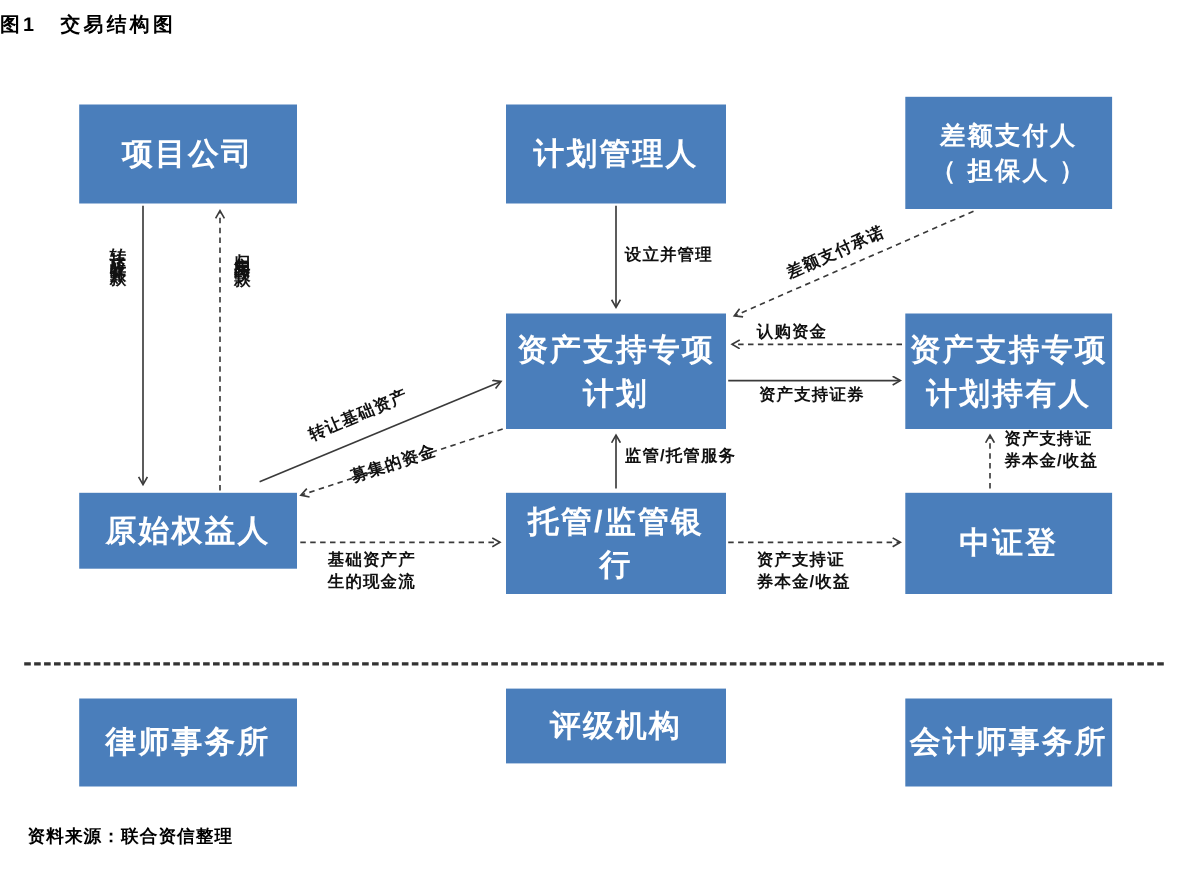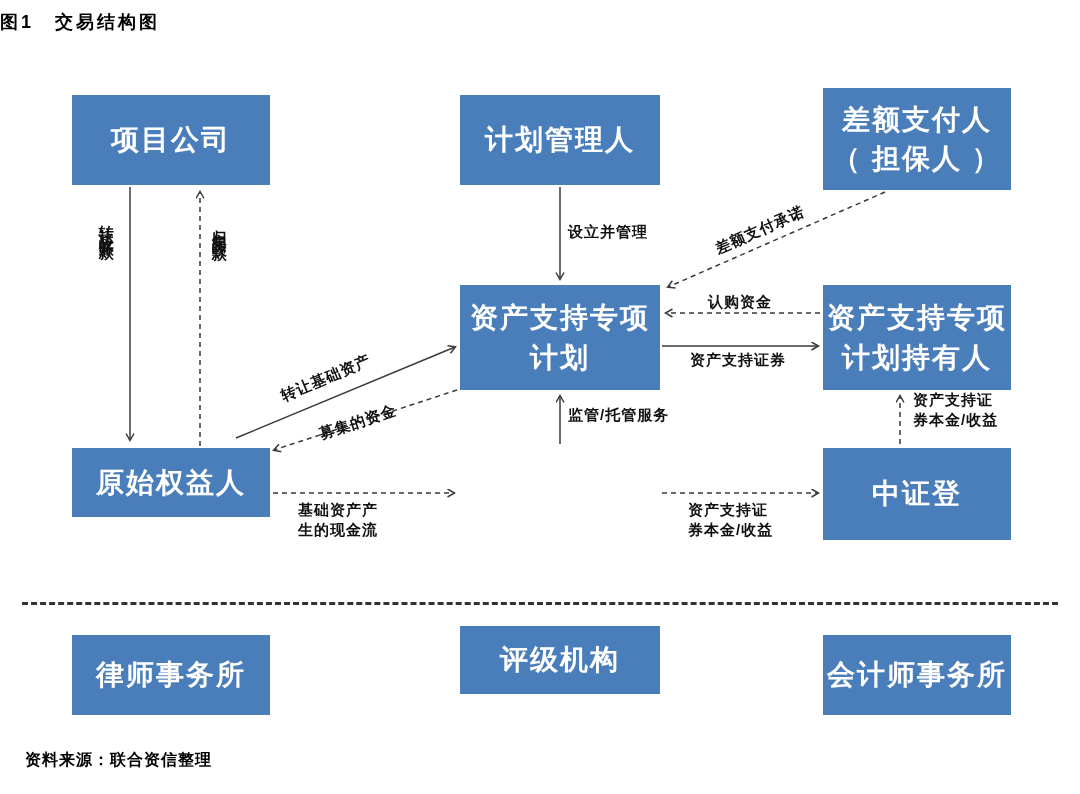--- a/index.html
+++ b/index.html
@@ -4,21 +4,21 @@
 <style>
   * { margin:0; padding:0; box-sizing:border-box; }
   html,body { background:#ffffff; }
   body { font-family:"Liberation Sans", sans-serif; }
   .page { position:relative; width:1080px; height:794px; background:#ffffff; overflow:hidden; }
   .title { position:absolute; top:10px; left:0; width:100%; 
            font-weight:bold; font-size:18px; color:#000; letter-spacing:3px; }
   .box { position:absolute; background:#4a7ebb; color:#ffffff; font-weight:bold;
          display:flex; flex-direction:column; align-items:center; justify-content:center;
          text-align:center; font-size:28px; line-height:1.4; letter-spacing:2px; }
-  .box.small { font-size:28px; }
+  .box.small { font-size:23px; }
   .edge-label { position:absolute; font-weight:bold; font-size:15px; color:#111;
                 letter-spacing:1px; white-space:nowrap; line-height:1.35; }
   .edge-label span { display:block; }
   .vertical { writing-mode:vertical-rl; text-orientation:upright; letter-spacing:4px; }
   .rot { transform-origin:center center; }
   svg.wires { position:absolute; left:0; top:0; width:1080px; height:794px; }
   .wires line { stroke:#3a3a3a; stroke-width:1.5; }
   .wires line.dashed { stroke-dasharray:5 4; }
   .separator { position:absolute; left:22px; top:602px; width:1036px; height:0;
                border-top:3px dashed #333; }
@@ -72,20 +72,24 @@
 
   <div class="box" style="left:823px;top:285px;width:188px;height:105px;">
     <span>资产支持专项</span>
     <span>计划持有人</span>
   </div>
 
   <div class="box" style="left:72px;top:448px;width:198px;height:69px;">
     <span>原始权益人</span>
   </div>
 
+  <div class="box" style="left:460px;top:448px;width:200px;height:92px;">
+    <span>托管/监管银</span>
+    <span>行</span>
+  </div>
 
   <div class="box" style="left:823px;top:448px;width:188px;height:92px;">
     <span>中证登</span>
   </div>
 
   <div class="box" style="left:72px;top:635px;width:198px;height:80px;">
     <span>律师事务所</span>
   </div>
 
   <div class="box" style="left:460px;top:626px;width:200px;height:68px;">
@@ -93,21 +97,21 @@
   </div>
 
   <div class="box" style="left:823px;top:635px;width:188px;height:80px;">
     <span>会计师事务所</span>
   </div>
 
   <div class="edge-label vertical" style="left:96px;top:213px;">转让应收账款</div>
   <div class="edge-label vertical" style="left:209px;top:218px;">归集回收款</div>
   <div class="edge-label" style="left:568px;top:222px;">设立并管理</div>
   <div class="edge-label rot" style="left:712px;top:220px;transform:rotate(-24deg);">差额支付承诺</div>
-  <div class="edge-label" style="left:708px;top:292px;text-align:right;">认购资金</div>
+  <div class="edge-label" style="left:688px;top:292px;text-align:right;">认购资金</div>
   <div class="edge-label" style="left:690px;top:350px;">资产支持证券</div>
   <div class="edge-label rot" style="left:278px;top:368px;transform:rotate(-23deg);">转让基础资产</div>
   <div class="edge-label rot" style="left:318px;top:412px;transform:rotate(-18deg);">募集的资金</div>
   <div class="edge-label" style="left:568px;top:405px;">监管/托管服务</div>
 
   <div class="edge-label" style="left:298px;top:500px;">
     <span>基础资产产</span>
     <span>生的现金流</span>
   </div>
 

